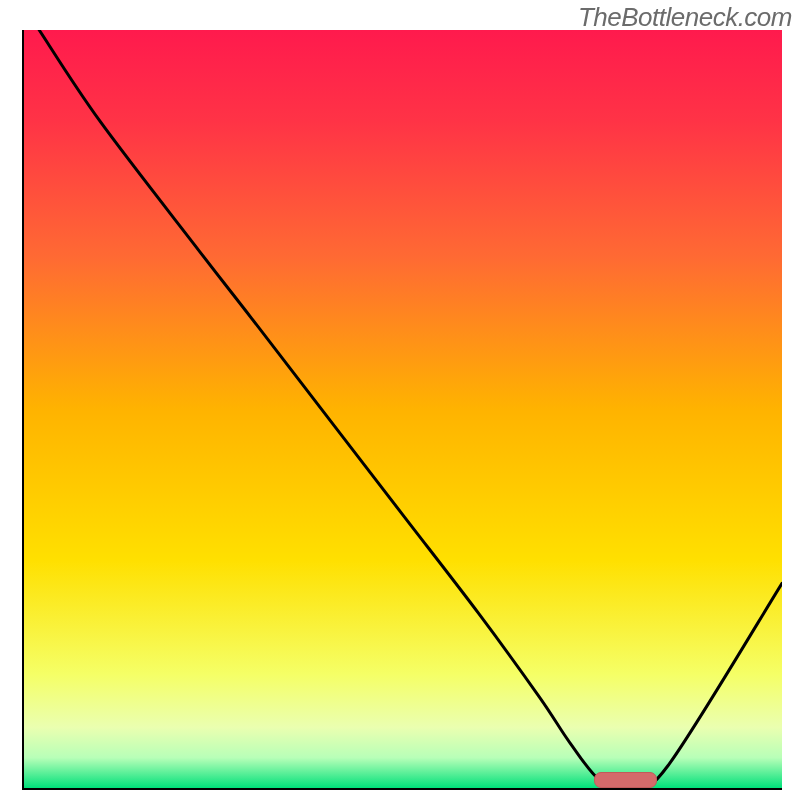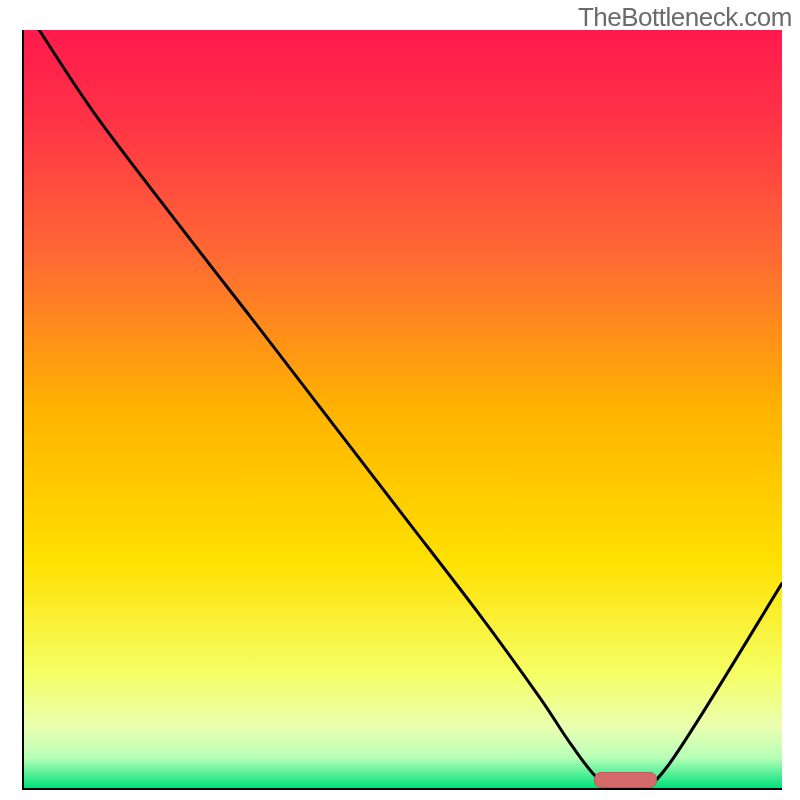--- a/index.html
+++ b/index.html
@@ -7,20 +7,21 @@
     padding: 0;
     width: 800px;
     height: 800px;
     background: #ffffff;
     font-family: Arial, Helvetica, sans-serif;
   }
   .frame {
     position: relative;
     width: 800px;
     height: 720px;
+    font-style: italic;
   }
   .watermark {
     position: absolute;
     top: 2px;
     right: 8px;
     font-size: 26px;
     font-weight: 400;
     color: #6b6b6b;
     letter-spacing: -0.5px;
   }

